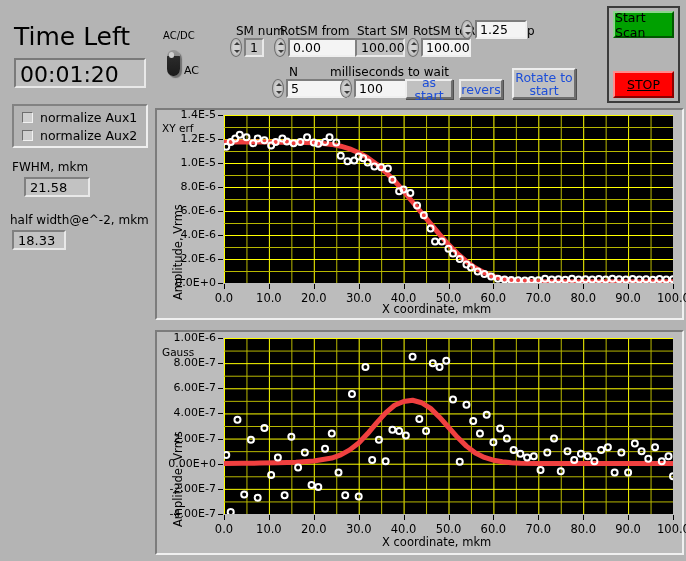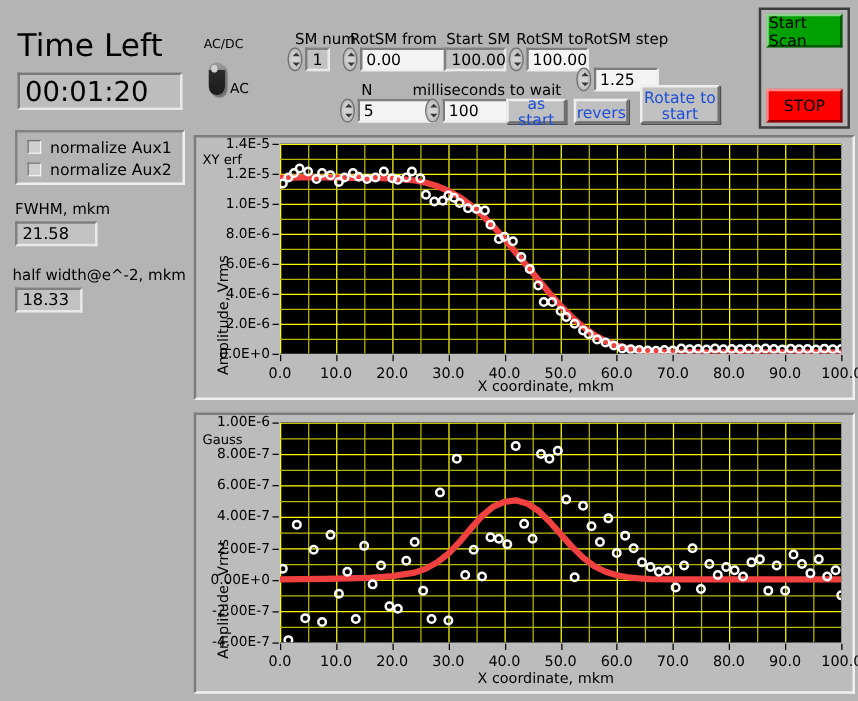--- a/index.html
+++ b/index.html
@@ -147,21 +147,21 @@
       <span class="chk-box"></span>
       <span class="chk-lbl">normalize Aux1</span>
     </div>
     <div class="chk-row" style="top:21px;">
       <span class="chk-box"></span>
       <span class="chk-lbl">normalize Aux2</span>
     </div>
   </div>
 
   <div class="abs lbl-small" style="left:12px;top:160px;">FWHM, mkm</div>
-  <div class="abs val-box" style="left:12px;top:177px;width:66px;height:20px;">21.58</div>
+  <div class="abs val-box" style="left:24px;top:177px;width:66px;height:20px;">21.58</div>
 
   <div class="abs lbl-small" style="left:10px;top:213px;">half width@e^-2, mkm</div>
   <div class="abs val-box" style="left:12px;top:230px;width:54px;height:20px;">18.33</div>
 
   <div class="abs acdc-lbl">AC/DC</div>
   <div class="abs switch"></div>
   <div class="abs ac-lbl">AC</div>
 
   <div class="abs lbl-small" style="left:236px;top:24px;">SM num</div>
   <div class="abs ctl" style="left:230px;top:38px;">
@@ -187,21 +187,21 @@
   <div class="abs lbl-small" style="left:413px;top:24px;">RotSM to</div>
   <div class="abs ctl" style="left:407px;top:38px;">
     <span class="spin">
         <i class="up"></i>
         <i class="dn"></i>
       </span>
     <span class="num-field" style="width:50px;">100.00</span>
   </div>
 
   <div class="abs lbl-small" style="left:467px;top:24px;">RotSM step</div>
-  <div class="abs ctl" style="left:461px;top:54px;">
+  <div class="abs ctl" style="left:461px;top:20px;">
     <span class="spin">
         <i class="up"></i>
         <i class="dn"></i>
       </span>
     <span class="num-field" style="width:52px;">1.25</span>
   </div>
 
   <div class="abs lbl-small" style="left:289px;top:65px;">N</div>
   <div class="abs ctl" style="left:272px;top:79px;">
     <span class="spin">
@@ -220,21 +220,21 @@
     <span class="num-field" style="width:56px;">100</span>
   </div>
 
   <div class="abs btn" style="left:405px;top:79px;width:48px;height:20px;">as start</div>
   <div class="abs btn" style="left:459px;top:79px;width:44px;height:20px;">revers</div>
   <div class="abs btn" style="left:512px;top:68px;width:64px;height:31px;white-space:pre-line;">Rotate to
 start</div>
 
   <div class="abs btn-frame">
     <div class="cbtn" style="top:3px;background:#00a000;">Start Scan</div>
-    <div class="cbtn" style="top:63px;background:#ff0000;">STOP</div>
+    <div class="cbtn" style="top:63px;background:#ff0000;text-decoration:underline;">STOP</div>
   </div>
 
   <div class="abs graph-outer" style="left:155px;top:108px;width:529px;height:212px;">
     <div class="legend" style="left:5px;top:12px;">XY erf</div>
     <div class="ylabel" style="left:14px;top:190px;">Amplitude, Vrms</div>
     <div id="top-yticks">
         <div class="ytick" style="left: 5px; width: 54px; top: 166px;">0.0E+0</div>
         <div class="tickmark" style="left: 61px; top: 173px; width: 5px; height: 1px;"></div>
         <div class="ytick" style="left: 5px; width: 54px; top: 142px;">2.0E-6</div>
         <div class="tickmark" style="left: 61px; top: 149px; width: 5px; height: 1px;"></div>

